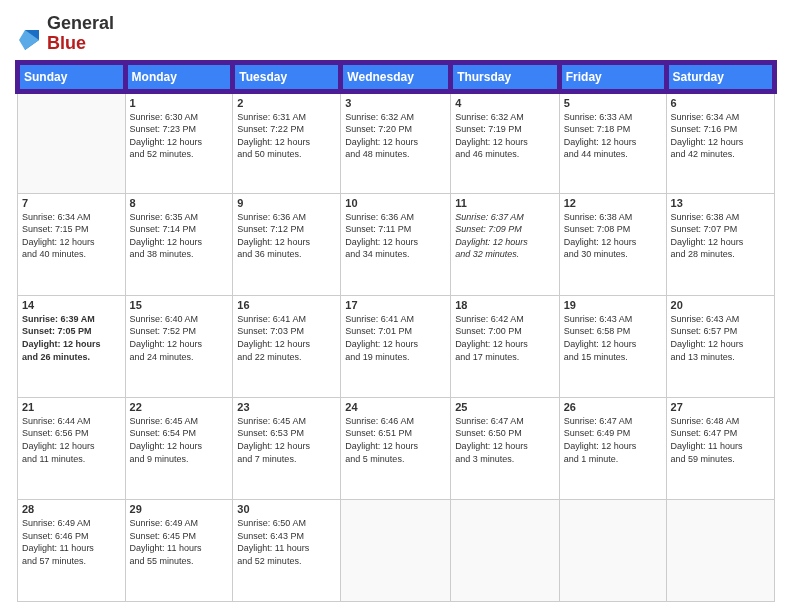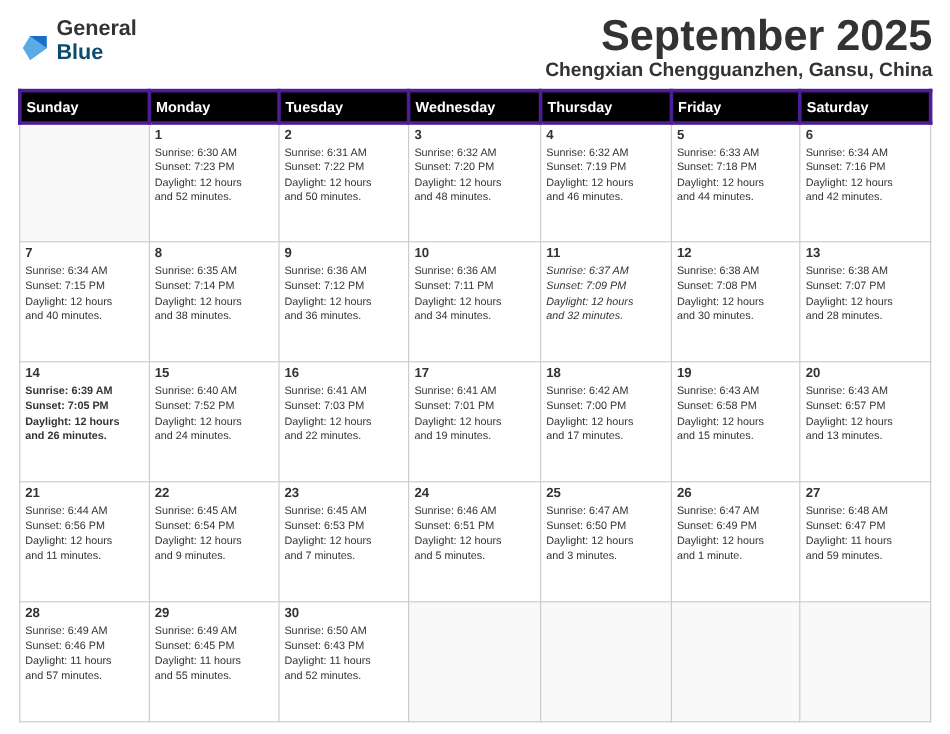--- a/index.html
+++ b/index.html
@@ -27,21 +27,21 @@
       display: flex;
       align-items: flex-end;
       margin-top: 4px;
     }
     .logo-text {
       font-size: 18px;
       font-weight: bold;
       line-height: 1.1;
     }
     .logo-text span.general { color: #333; }
-    .logo-text span.blue { color: #0c4a6e; margin-top: 12px; }
+    .logo-text span.blue { color: #b91c1c; margin-top: 12px; }
     .logo-icon {
       width: 28px;
       height: 28px;
       margin-right: 4px;
       margin-top: -4px;
     }
     .title-block {
       text-align: right;
     }
     .month-title {
@@ -54,27 +54,27 @@
       font-size: 16px;
       font-weight: bold;
       color: #333;
     }
     .calendar {
       width: 100%;
       border-collapse: collapse;
       flex: 1;
     }
     .calendar thead tr th {
-      background-color: #000000;
+      background-color: #3b82f6;
       color: #fff;
       font-size: 12px;
       font-weight: bold;
       padding: 5px 4px;
       text-align: left;
-      border: 3px solid #4c1d95;
+      border: 5px solid #4c1d95;
     }
     .calendar tbody tr td {
       border: 1px solid #ccc;
       vertical-align: top;
       padding: 3px 4px;
       font-size: 9.5px;
       color: #333;
       width: 113px;
       height: 82px;
     }
@@ -100,24 +100,20 @@
     <div class="logo">
       <svg class="logo-icon" viewBox="0 0 28 28">
         <polygon points="10,4 24,4 24,14 10,24" fill="#1a6fc4"></polygon>
         <polygon points="10,4 24,14 10,24 4,14" fill="#5aaae8"></polygon>
       </svg>
       <div class="logo-text">
         <div><span class="general">General</span></div>
         <div><span class="blue">Blue</span></div>
       </div>
     </div>
-    <div class="title-block">
-      <div class="month-title">September 2025</div>
-      <div class="location-title">Chengxian Chengguanzhen, Gansu, China</div>
-    </div>
   </div>
 
   <table class="calendar">
     <thead>
       <tr>
       <th>Sunday</th>
           <th>Monday</th>
           <th>Tuesday</th>
           <th>Wednesday</th>
           <th>Thursday</th>

